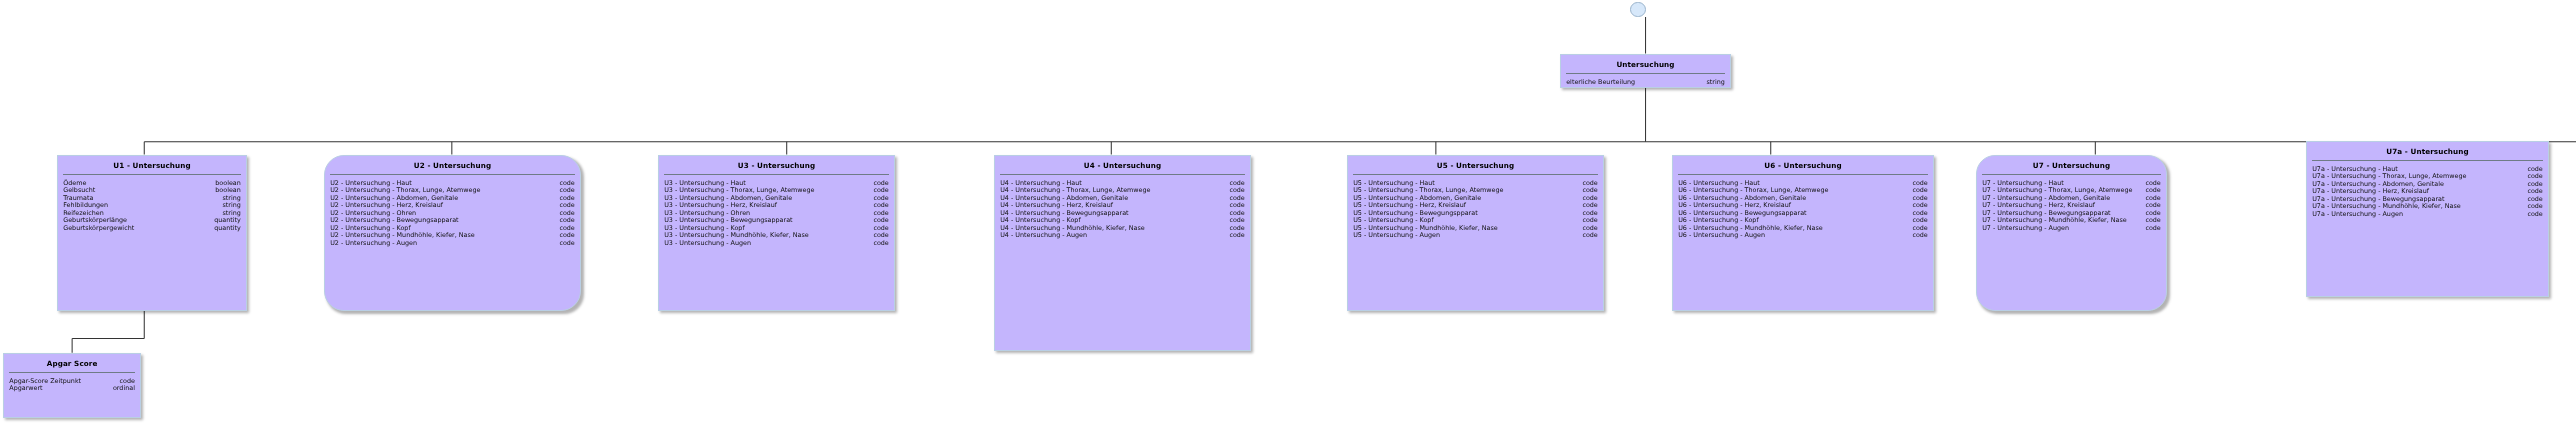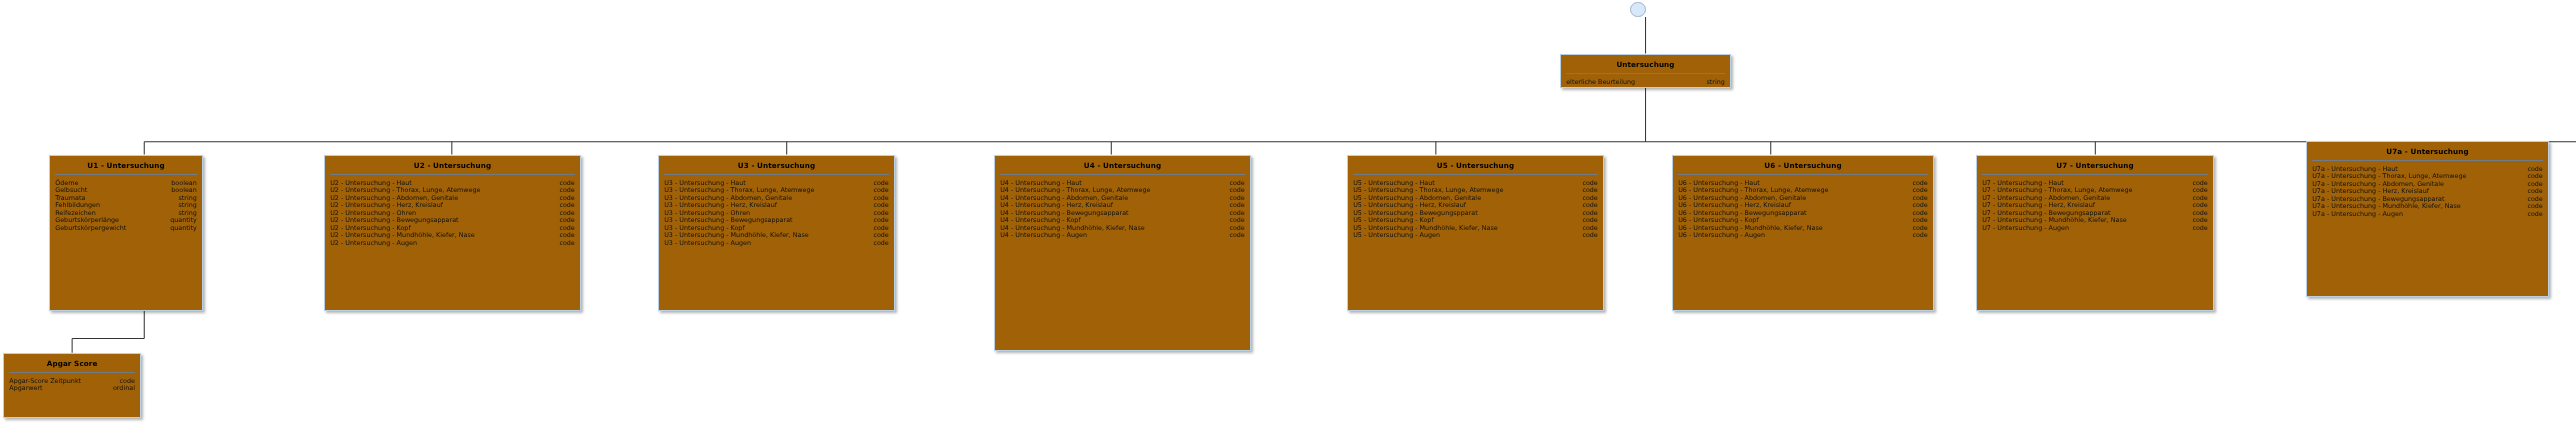--- a/index.html
+++ b/index.html
@@ -29,21 +29,21 @@
     left: 0;
     top: 0;
     width: 3254px;
     height: 443px;
     pointer-events: none;
   }
 
   
   .uml-class {
     position: absolute;
-    background: #a16207;
+    background: #c4b5fd;
     border: 0.5px solid #b9cfe4;
     box-shadow: 2.1px 2.1px 2.6px rgba(0,0,0,0.30);
     box-sizing: border-box;
     padding: 0;
   }
   .uml-title {
     text-align: center;
     font-weight: bold;
     font-size: 7.2px;
     color: #000000;
@@ -114,21 +114,21 @@
     <div class="uml-sep"></div>
     <div class="uml-attrs" id="root-attrs">
         <div class="uml-attr">
           <span class="a-name">elterliche Beurteilung</span>
           <span class="a-type">string</span>
         </div>
       </div>
   </div>
 
   <div id="children-layer">
-      <div class="uml-class" style="left: 49px; top: 155px; width: 154px; height: 156px;">
+      <div class="uml-class" style="left: 57px; top: 155px; width: 190px; height: 156px;">
         <div class="uml-title">U1 - Untersuchung</div>
         <div class="uml-sep"></div>
         <div class="uml-attrs">
           <div class="uml-attr">
             <span class="a-name">Ödeme</span>
             <span class="a-type">boolean</span>
           </div>
           <div class="uml-attr">
             <span class="a-name">Gelbsucht</span>
             <span class="a-type">boolean</span>
@@ -148,21 +148,21 @@
           <div class="uml-attr">
             <span class="a-name">Geburtskörperlänge</span>
             <span class="a-type">quantity</span>
           </div>
           <div class="uml-attr">
             <span class="a-name">Geburtskörpergewicht</span>
             <span class="a-type">quantity</span>
           </div>
         </div>
       </div>
-      <div class="uml-class" style="left: 324px; top: 155px; width: 257px; height: 156px;">
+      <div class="uml-class" style="left: 324px; top: 155px; width: 257px; height: 156px; border-radius: 20px;">
         <div class="uml-title">U2 - Untersuchung</div>
         <div class="uml-sep"></div>
         <div class="uml-attrs">
           <div class="uml-attr">
             <span class="a-name">U2 - Untersuchung - Haut</span>
             <span class="a-type">code</span>
           </div>
           <div class="uml-attr">
             <span class="a-name">U2 - Untersuchung - Thorax, Lunge, Atemwege</span>
             <span class="a-type">code</span>
@@ -346,21 +346,21 @@
           <div class="uml-attr">
             <span class="a-name">U6 - Untersuchung - Mundhöhle, Kiefer, Nase</span>
             <span class="a-type">code</span>
           </div>
           <div class="uml-attr">
             <span class="a-name">U6 - Untersuchung - Augen</span>
             <span class="a-type">code</span>
           </div>
         </div>
       </div>
-      <div class="uml-class" style="left: 1976px; top: 155px; width: 238px; height: 156px;">
+      <div class="uml-class" style="left: 1976px; top: 155px; width: 191px; height: 156px; border-radius: 19px;">
         <div class="uml-title">U7 - Untersuchung</div>
         <div class="uml-sep"></div>
         <div class="uml-attrs">
           <div class="uml-attr">
             <span class="a-name">U7 - Untersuchung - Haut</span>
             <span class="a-type">code</span>
           </div>
           <div class="uml-attr">
             <span class="a-name">U7 - Untersuchung - Thorax, Lunge, Atemwege</span>
             <span class="a-type">code</span>

